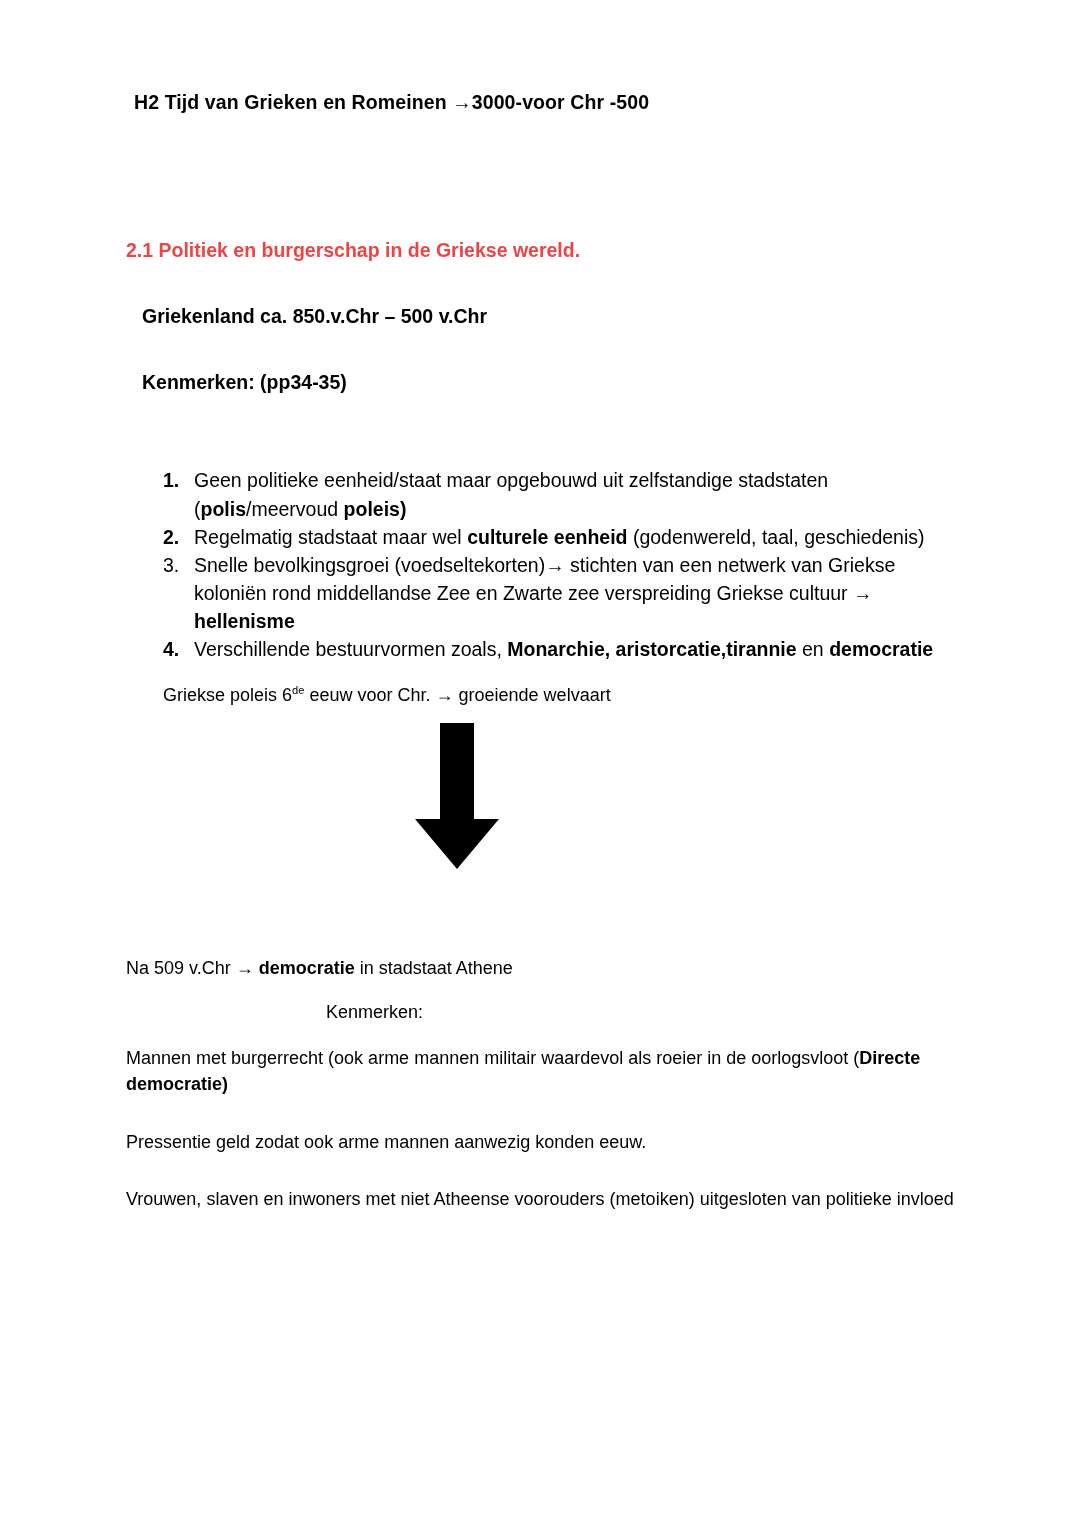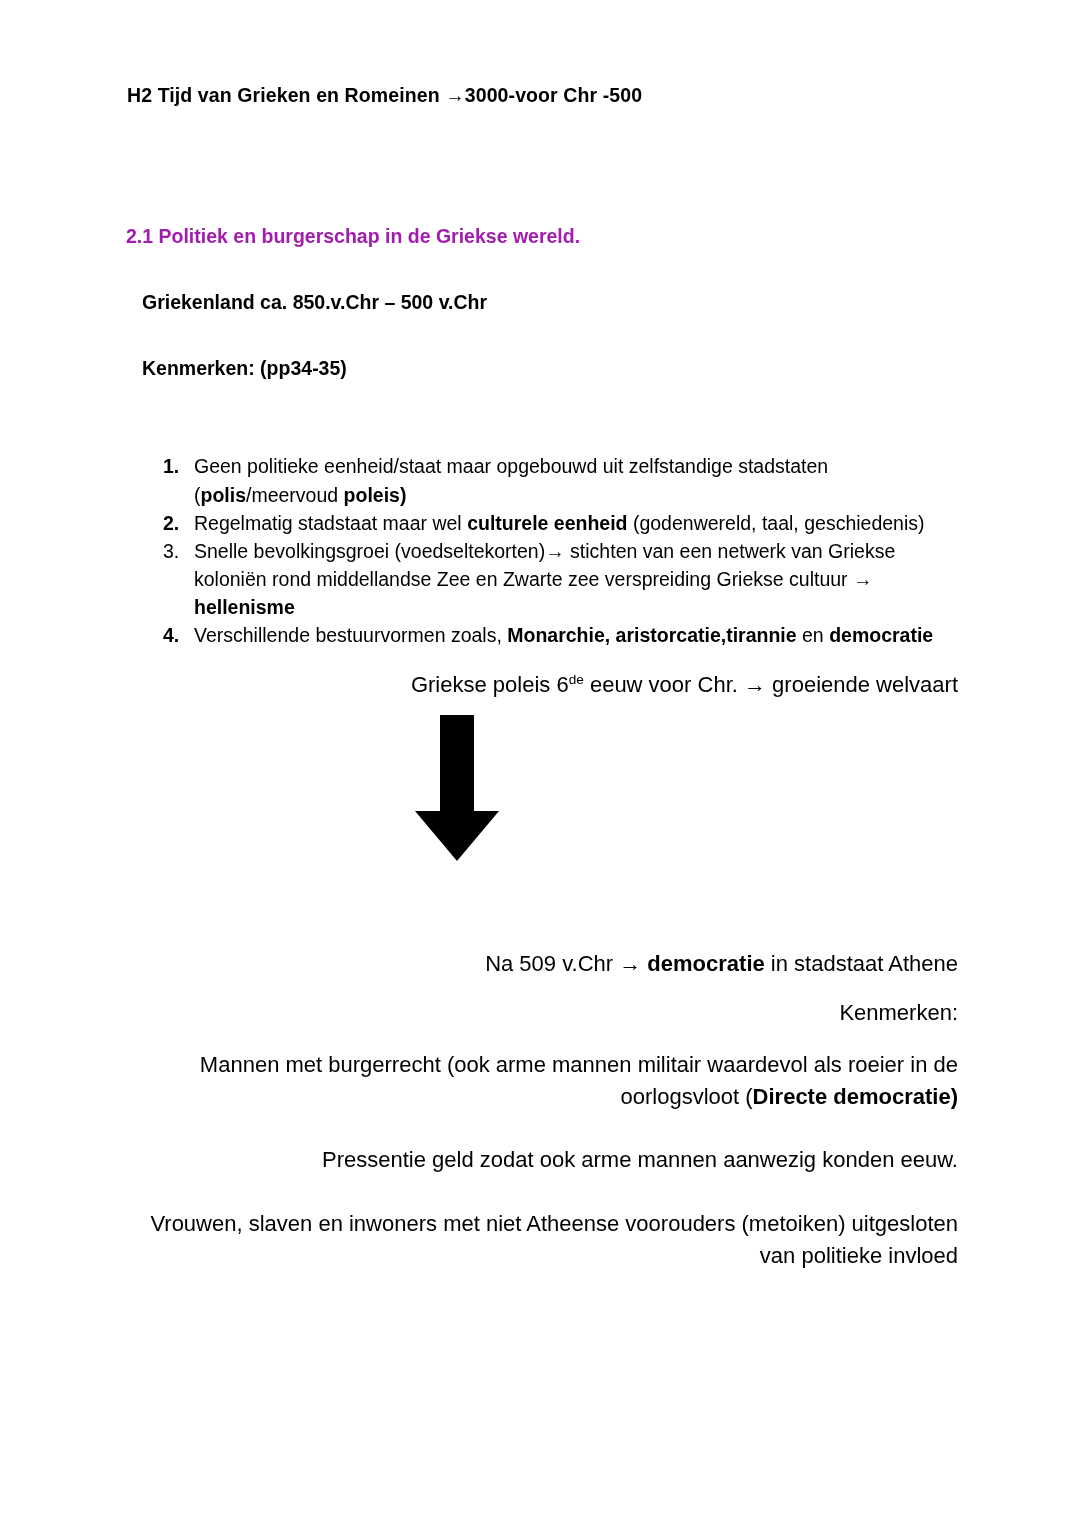--- a/index.html
+++ b/index.html
@@ -28,21 +28,21 @@
     left: 126px;
     top: 0;
     width: 832px;
   }
 
   
   .doc-title {
     font-size: 19.5px;
     font-weight: bold;
     line-height: 1.25;
-    margin: 1px;
+    margin: 8px;
     padding-top: 82px;
     letter-spacing: 0.1px;
   }
   .section-heading {
     font-size: 19.5px;
     font-weight: bold;
     line-height: 1.25;
     margin: 0;
     padding-top: 116px;
     color: #e30613;
@@ -73,24 +73,23 @@
     position: absolute;
     left: 37px;
     top: 0;
     width: 34px;
     text-align: left;
   }
   ol.kenmerken > li .num.bold { font-weight: bold; }
 
   
   .para {
-    font-size: 22px;
+    font-size: 18px;
     line-height: 1.44;
     margin: 0;
-    text-align: right;
   }
   .para.indent-list { padding-left: 37px; padding-top: 20px; }
   .para.gap-lg { padding-top: 32px; }
   .para.gap-xl { padding-top: 55px; }
   .para.gap-sm { padding-top: 20px; }
   .para.center-ind { padding-left: 200px; padding-top: 18px; }
 
   b, .b { font-weight: bold; }
   sup { font-size: 0.62em; vertical-align: super; line-height: 0; }
 
@@ -107,21 +106,21 @@
   }
 </style>
 </head>
 <body>
 
 <div class="page">
   <div class="content">
 
     <h1 class="doc-title">H2 Tijd van Grieken en Romeinen →3000-voor Chr -500</h1>
 
-    <h2 class="section-heading" style="color: #a21caf;">2.1 Politiek en burgerschap in de Griekse wereld.</h2>
+    <h2 class="section-heading" style="color: #ef4444;">2.1 Politiek en burgerschap in de Griekse wereld.</h2>
 
     <p class="sub-line">Griekenland ca. 850.v.Chr – 500 v.Chr</p>
 
     <p class="sub-line">Kenmerken: (pp34-35)</p>
 
     <ol class="kenmerken">
       <li>
         <span class="num bold">1.</span><span class="li-body"><span>Geen politieke eenheid/staat maar opgebouwd uit zelfstandige stadstaten (</span><b>polis</b><span>/meervoud </span><b>poleis)</b></span>
       </li>
       <li>

